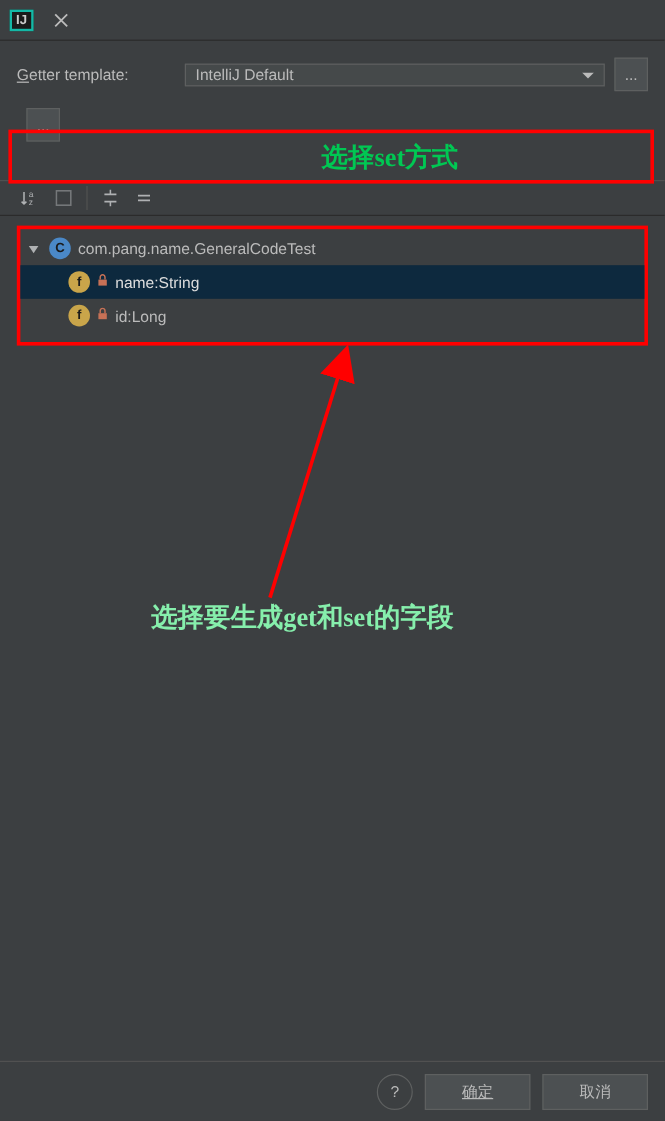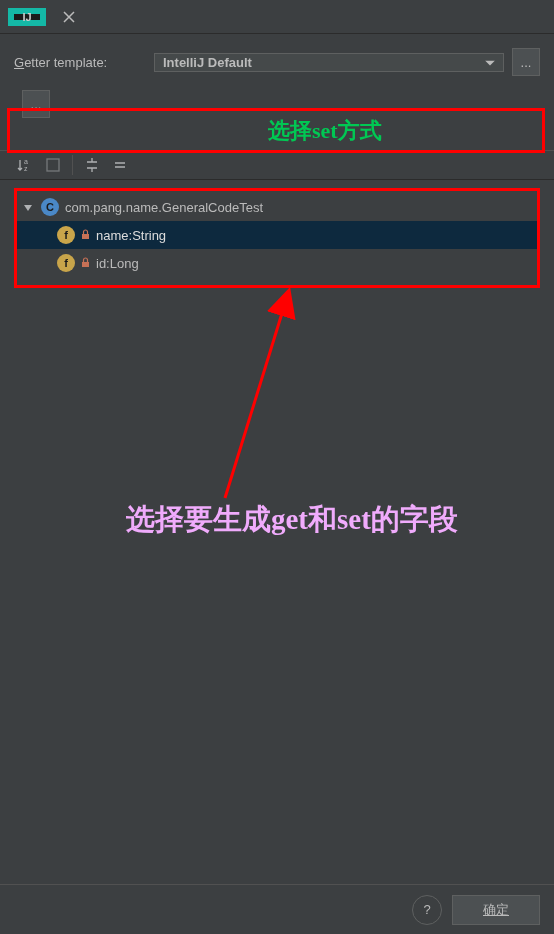--- a/index.html
+++ b/index.html
@@ -15,23 +15,23 @@
 }
 .titlebar {
   height: 34px;
   background: #3c3f41;
   border-bottom: 1px solid #2b2b2b;
   display: flex;
   align-items: center;
   padding: 0 8px;
 }
 .titlebar .app-icon {
-  width: 38px; height: 18px;
+  width: 20px; height: 18px;
   background: #1a1a1a;
-  border: 6px solid #14b8a6;
+  border: 2px solid #14b8a6;
   display: flex;
   align-items: center;
   justify-content: center;
   font-size: 11px;
   font-weight: bold;
   color: #ccc;
   margin-right: 8px;
 }
 .titlebar .title { flex: 1; color: #bbbbbb; }
 .titlebar .close {
@@ -55,21 +55,20 @@
 .select {
   flex: 1;
   height: 19px;
   background: #45494a;
   border: 1px solid #5e6060;
   color: #bbbbbb;
   display: flex;
   align-items: center;
   padding: 0 8px;
   position: relative;
-  font-weight: bold;
 }
 .select .chev {
   position: absolute;
   right: 8px;
   top: 50%;
   transform: translateY(-50%);
 }
 .more-btn {
   width: 28px; height: 28px;
   margin-left: 8px;
@@ -159,23 +158,23 @@
 .class-icon { background: #4a88c7; color: #1a1a1a; }
 .field-icon { background: #c9a54a; color: #1a1a1a; }
 .lock-mini {
   font-size: 11px;
   color: #c77156;
 }
 .annot2 {
   position: absolute;
   left: 126px;
   top: 500px;
-  font-size: 29px;
+  font-size: 22px;
   font-weight: bold;
-  color: #f0abfc;
+  color: #86efac;
   font-family: "SimSun", serif;
   pointer-events: none;
   white-space: nowrap;
 }
 .arrow-svg {
   position: absolute;
   left: 0; top: 0;
   pointer-events: none;
 }
 .footer {
@@ -325,13 +324,16 @@
 
 <div class="annot2">选择要生成get和set的字段</div>
 
 <div class="footer">
   <div class="help-btn">
     <span>?</span>
   </div>
   <div class="btn primary">
     <span>确定</span>
   </div>
+  <div class="btn">
+    <span>取消</span>
+  </div>
 </div>
 
 </body></html>

